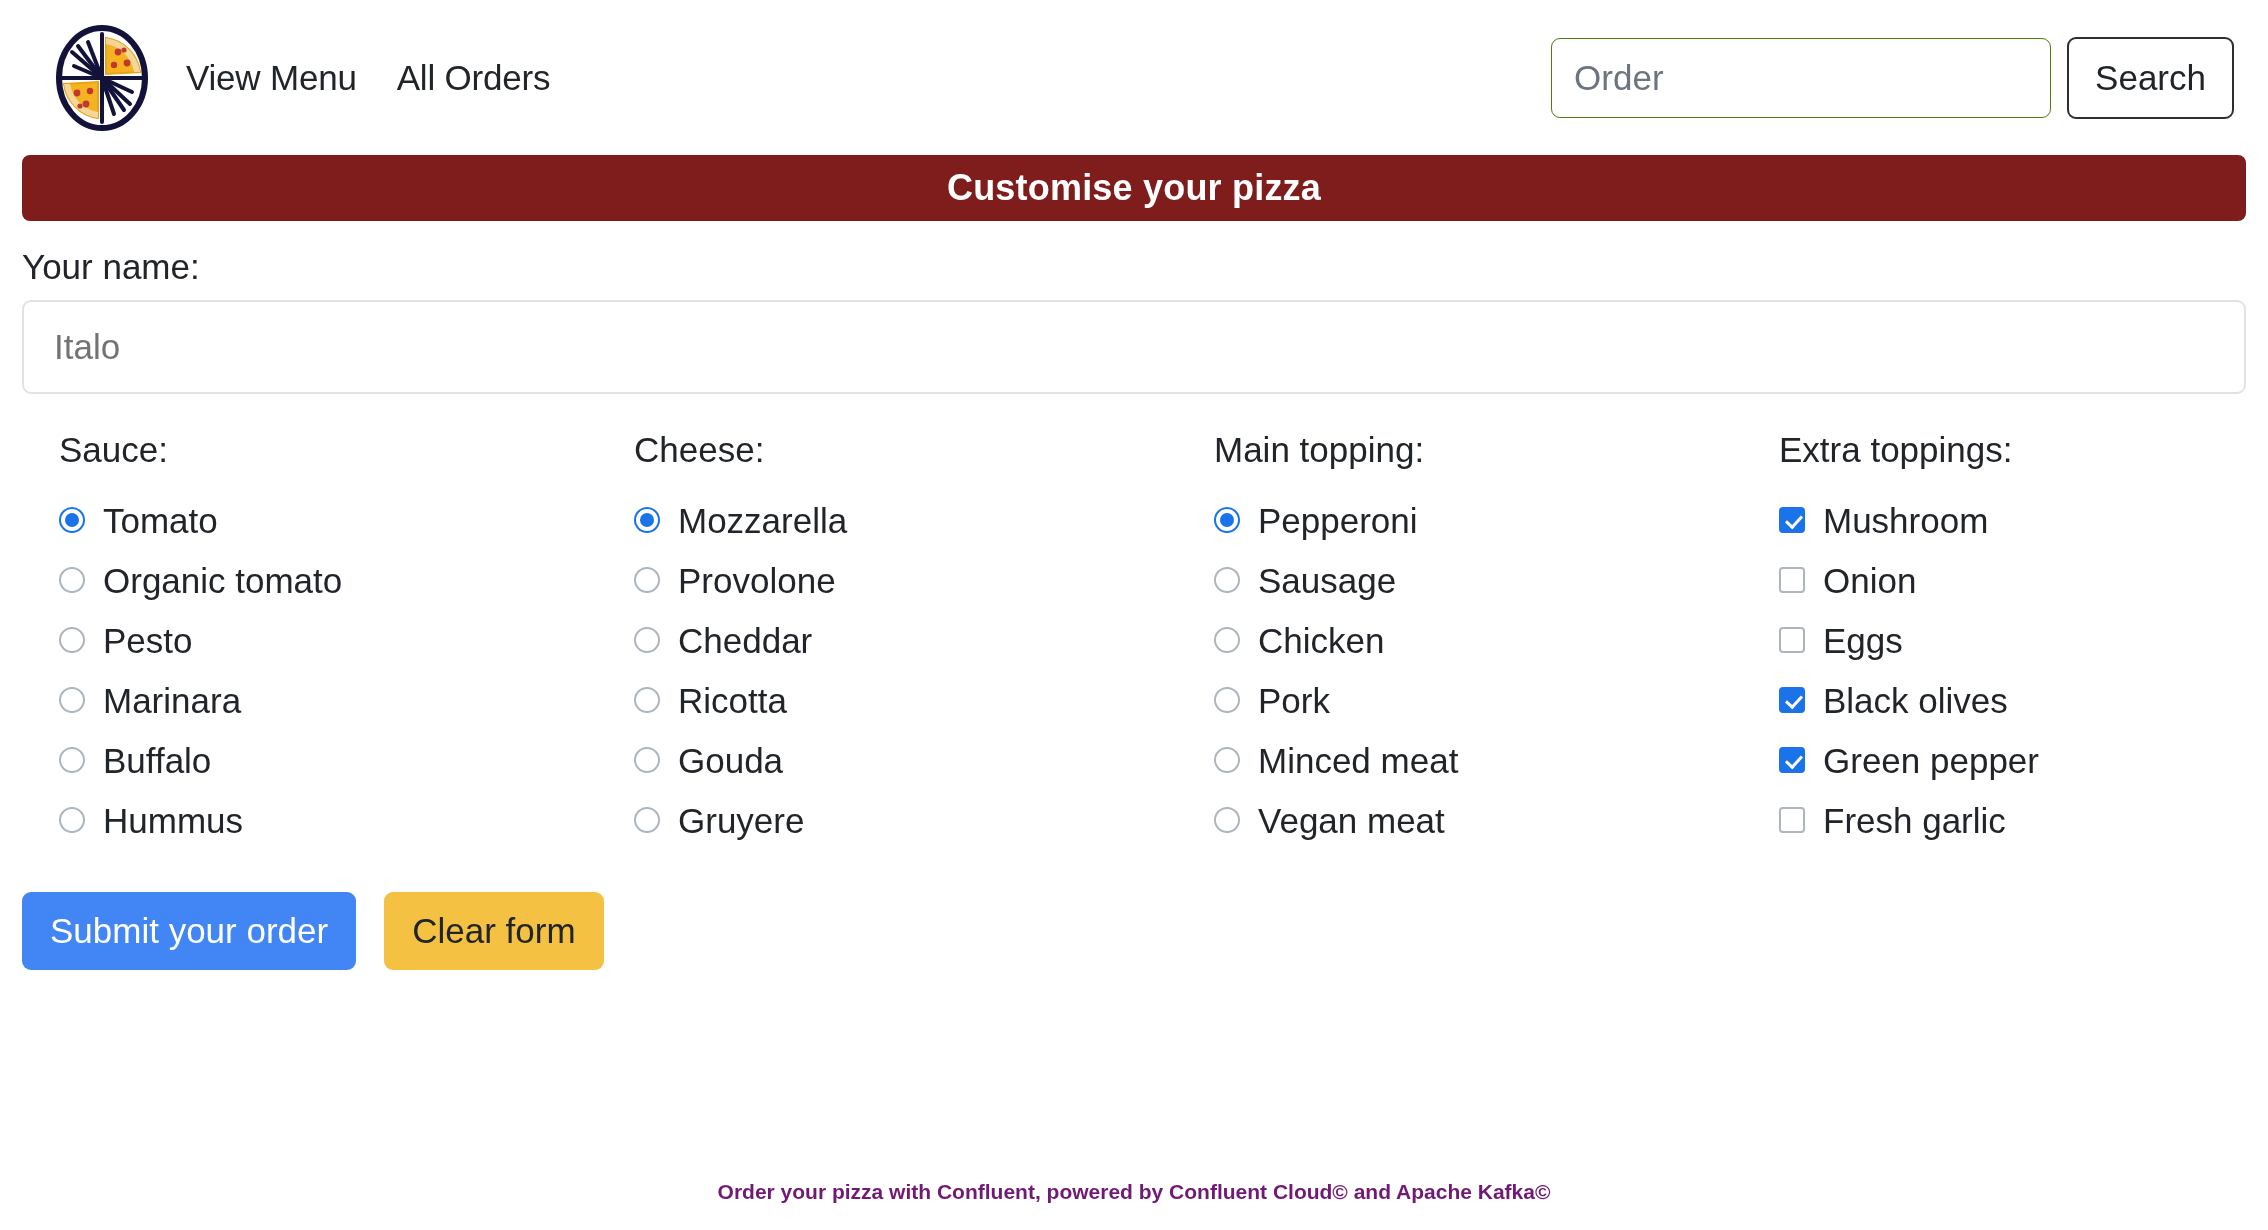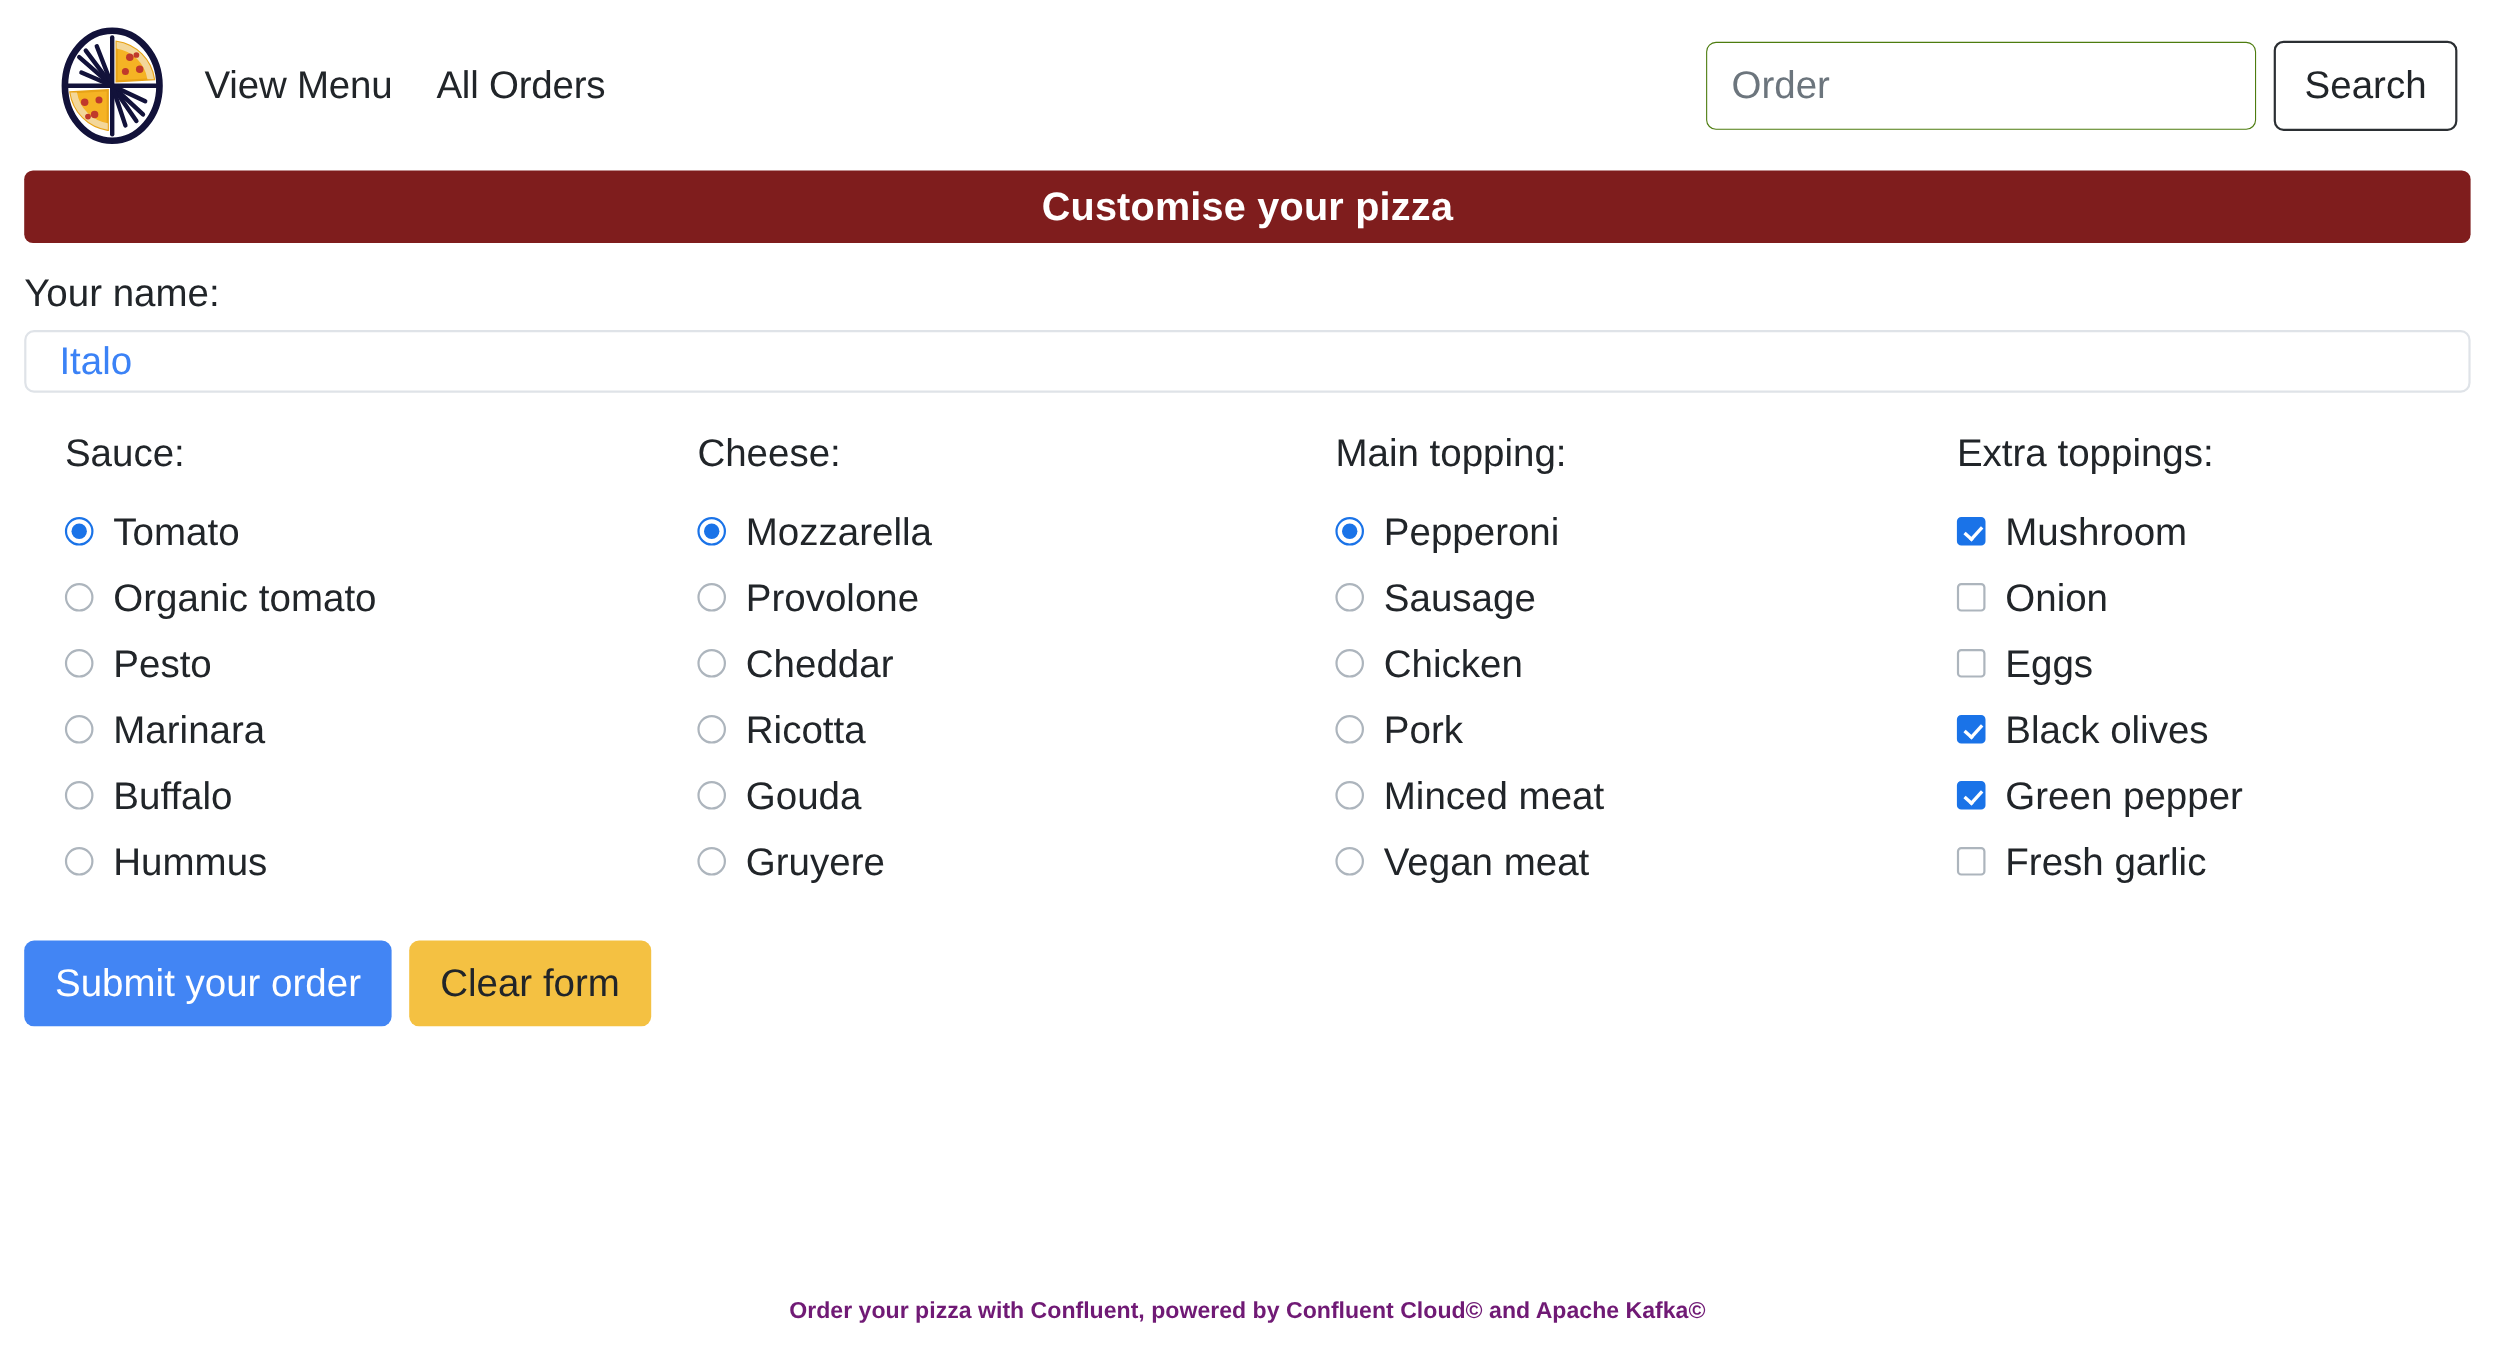--- a/index.html
+++ b/index.html
@@ -79,26 +79,26 @@
   
   .form-area { padding: 0 22px; }
   .field-label {
     font-size: 35px;
     color: #212529;
     margin: 26px 0 13px 0;
   }
   .name-input {
     display: block;
     width: 100%;
-    height: 57px;
+    height: 94px;
     border: 2px solid #dfe3e8;
     border-radius: 9px;
     font-size: 35px;
     padding: 0 30px;
-    color: #3b82f6;
+    color: #737373;
     font-family: "Liberation Sans", sans-serif;
     outline: none;
     background: #fff;
   }
   .name-input::placeholder { color: #6c757d; opacity: 1; }
 
   .columns {
     display: flex;
     margin-top: 36px;
   }
@@ -167,21 +167,21 @@
     left: 8px; top: 3px;
     width: 7px; height: 13px;
     border: solid #ffffff;
     border-width: 0 3px 3px 0;
     transform: rotate(42deg);
   }
 
   
   .btn-row {
     display: flex;
-    gap: 16px;
+    gap: 28px;
     margin-top: 42px;
   }
   .btn {
     border: none;
     border-radius: 9px;
     font-size: 35px;
     font-family: "Liberation Sans", sans-serif;
     padding: 0 28px;
     height: 78px;
     cursor: pointer;

